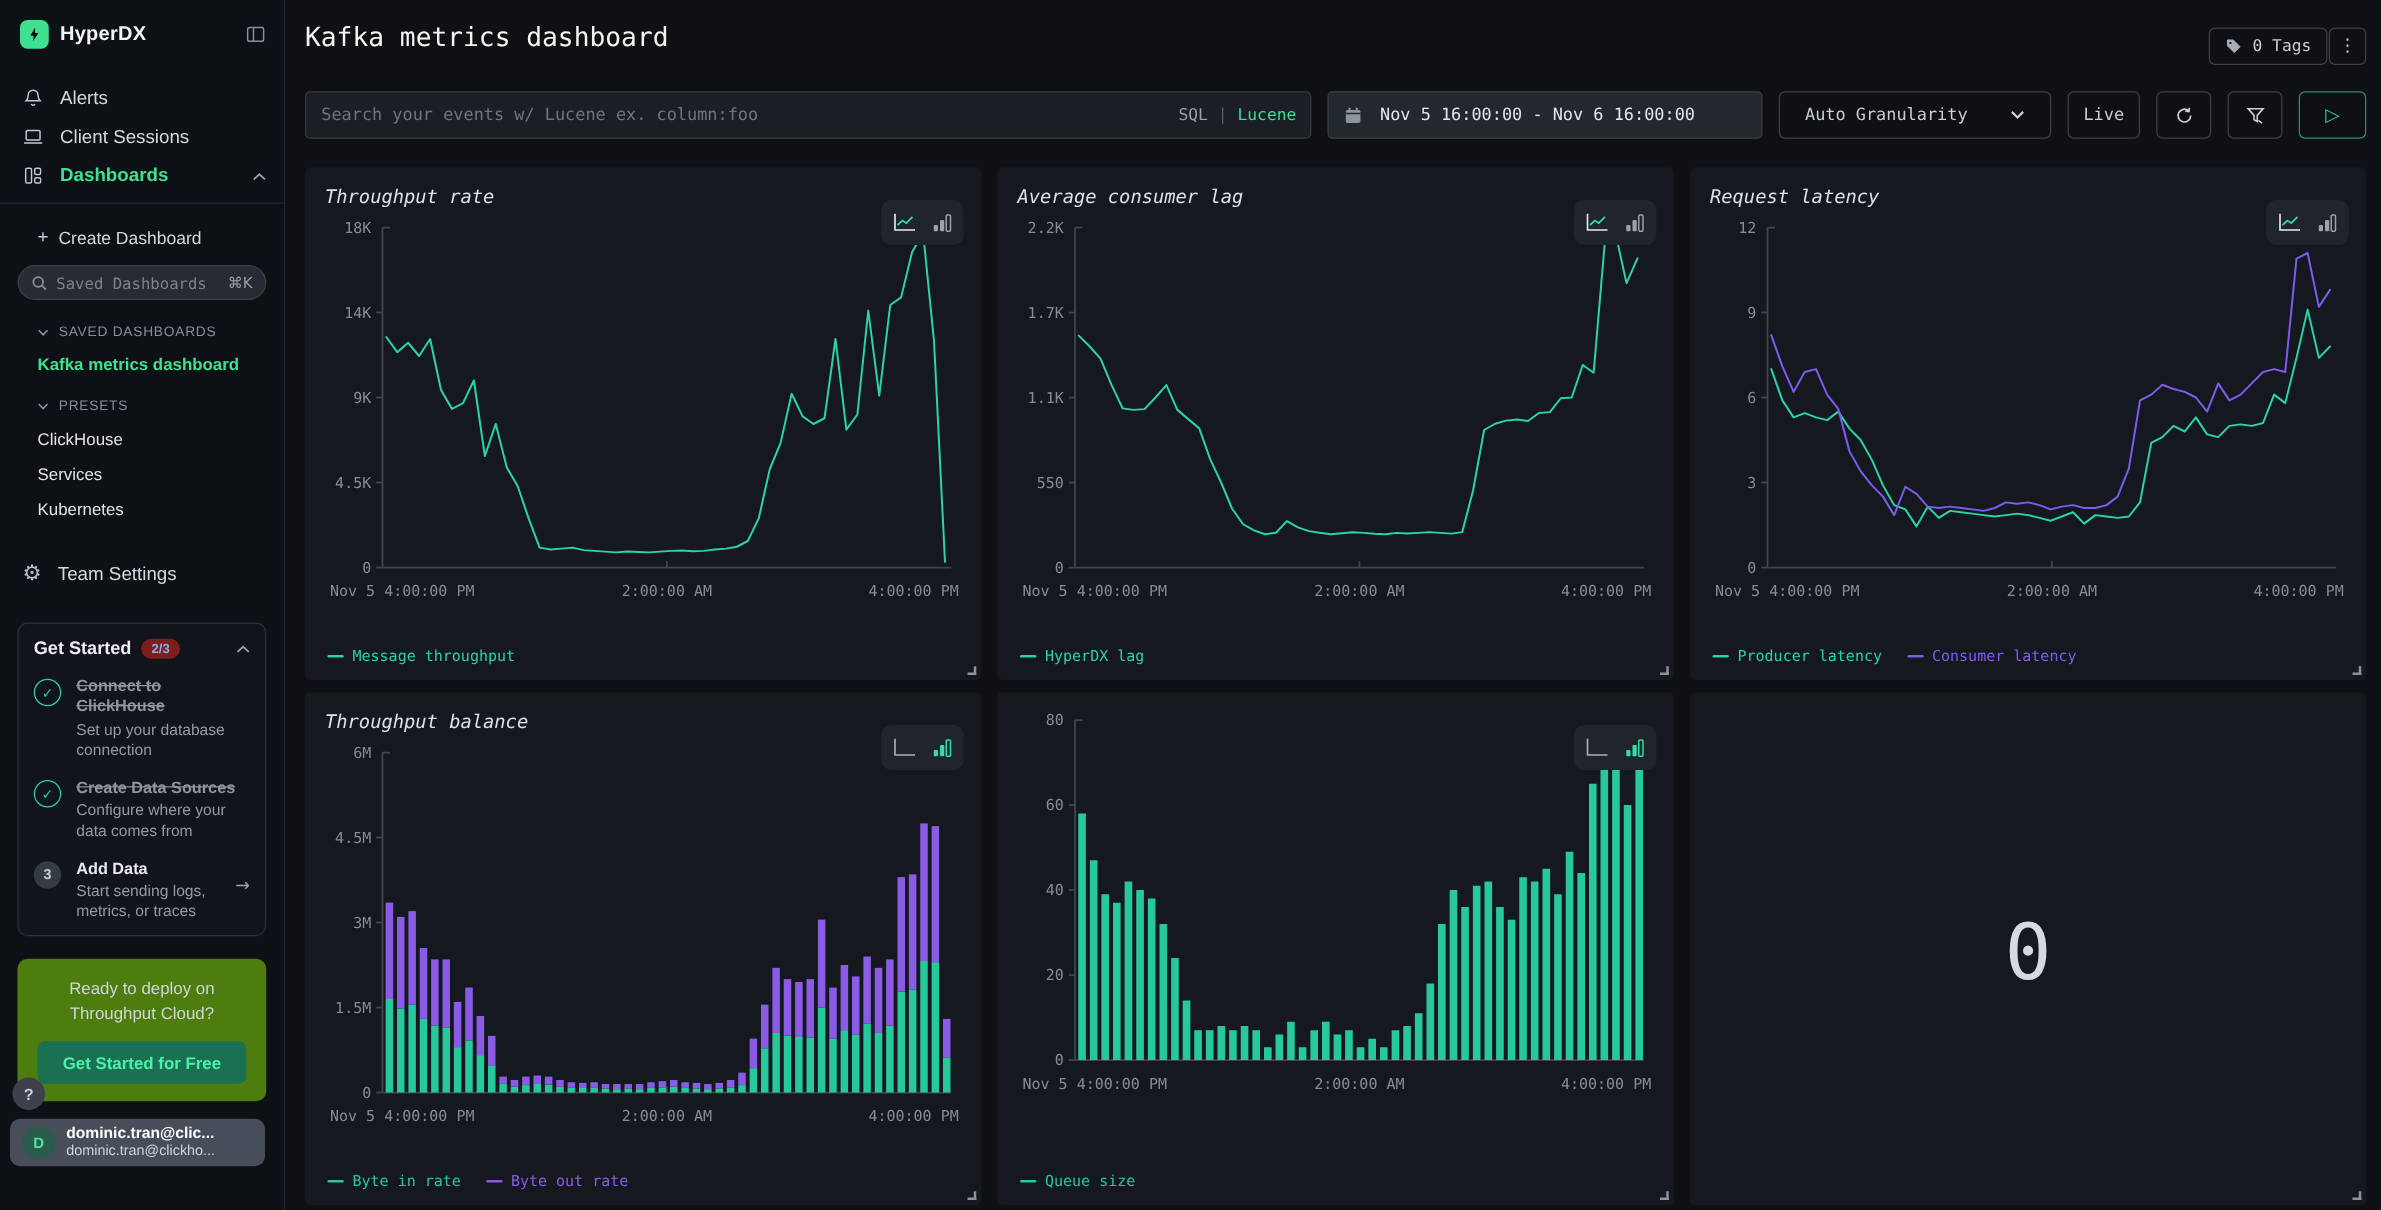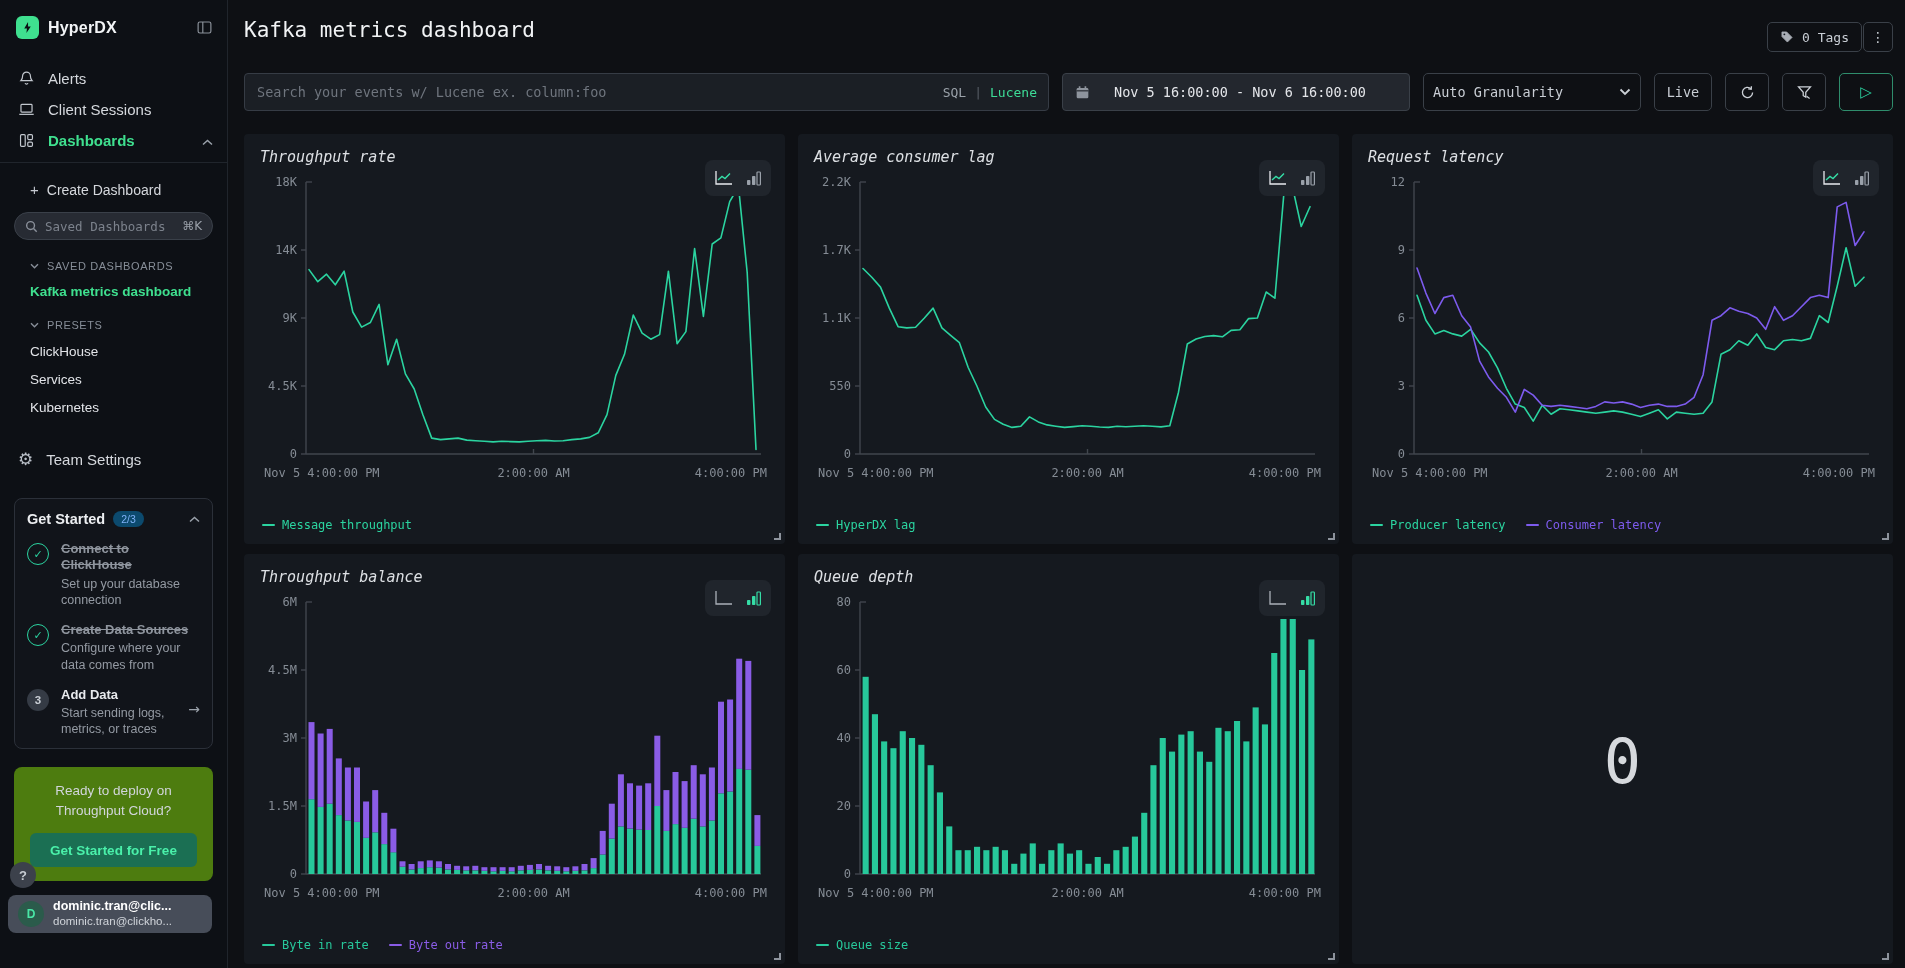--- a/index.html
+++ b/index.html
@@ -24,21 +24,21 @@
   .side-search .kbd { color:#9aa0a9; font-size:12px; }
   .section-label { display:flex; align-items:center; gap:8px; margin:20px 0 0 30px; font-size:11px; letter-spacing:.6px; color:#878e98; cursor:pointer; }
   .side-link { margin:12px 0 0 30px; font-size:13.5px; font-weight:bold; color:#3fe08f; cursor:pointer; }
   .side-item { margin:13px 0 0 30px; font-size:13.5px; color:#e2e4e8; cursor:pointer; }
   .team-row { display:flex; align-items:center; gap:13px; margin:36px 0 0 18px; font-size:15px; color:#d5d8dd; cursor:pointer; }
   .gear { font-family:"DejaVu Sans",sans-serif; color:#b9bfc7; font-size:17px; line-height:1; }
 
   .gs-card { margin:30px 14px 0 14px; border:1px solid #2b3039; border-radius:8px; padding:12px 12px 10px 12px; background:#11141a; }
   .gs-head { display:flex; align-items:center; gap:8px; }
   .gs-title { color:#eceef1; font-size:14.5px; font-weight:bold; }
-  .gs-badge { background:#0c4a6e; color:#7fb1f7; font-size:10.5px; font-weight:normal; border-radius:9px; padding:2px 8px; }
+  .gs-badge { background:#7f1d1d; color:#7fb1f7; font-size:10.5px; font-weight:bold; border-radius:9px; padding:2px 8px; }
   .gs-chev { margin-left:auto; cursor:pointer; display:flex; }
   .step { display:flex; gap:12px; margin-top:14px; }
   .step-ico { width:22px; height:22px; border-radius:50%; flex:0 0 22px; display:flex; align-items:center; justify-content:center; margin-top:2px; }
   .step-ico.done { border:1.5px solid #2bd3a0; color:#2bd3a0; font-size:11px; }
   .step-ico.num { background:#353b45; color:#c8cdd4; font-size:11.5px; font-weight:bold; }
   .step-body { flex:1; }
   .step-title { font-size:13px; color:#aeb3bb; font-weight:bold; line-height:1.25; }
   .step-title.done { text-decoration:line-through; color:#8f959e; }
   .step-title.todo { color:#e8eaed; }
   .step-desc { font-size:12.5px; color:#949aa3; line-height:1.3; margin-top:2px; }
@@ -62,22 +62,22 @@
   .kebab-btn { width:30px; height:30px; font-family:"DejaVu Sans",sans-serif; color:#c9ced5; font-size:14px; }
 
   .filter-row { position:absolute; left:15px; right:12px; top:69px; height:46px; display:flex; gap:13px;align-items:center; }
   .search-wrap { flex:1; position:relative; }
   .search-input { width:100%; height:38px; background:#1b1f25; border:1px solid #363c45; border-radius:4px; color:#dfe2e6; font-family:"DejaVu Sans Mono",monospace; font-size:13.5px; padding:0 130px 0 12px; outline:none; }
   .search-input::placeholder { color:#6f757e; }
   .lang-toggle { position:absolute; right:12px; top:0; height:38px; display:flex; align-items:center; gap:8px; font-size:13px; }
   .lang-sql { color:#9aa1a9; cursor:pointer; }
   .lang-sep { color:#565c64; }
   .lang-lucene { color:#3ddc97; cursor:pointer; }
-  .date-box { width:348px; height:38px; background:#23272e; border:1px solid #3a4048; border-radius:4px; display:flex; align-items:center; gap:24px; padding:0 12px; color:#e4e6ea; font-size:13.5px; cursor:pointer; }
-  .gran-box { width:218px; height:38px; padding:0 9px; justify-content:space-between; font-size:13.5px; }
+  .date-box { width:348px; height:38px; background:#23272e; border:1px solid #3a4048; border-radius:4px; display:flex; align-items:center; gap:14px; padding:0 12px; color:#e4e6ea; font-size:13.5px; cursor:pointer; }
+  .gran-box { width:218px; height:38px; padding:0 20px; justify-content:space-between; font-size:13.5px; }
   .live-btn { width:58px; height:38px; font-size:13.5px; }
   .icon-btn { width:44px; height:38px; }
   .play-btn { width:54px; height:38px; border-color:#2f8d6c; color:#2bd3a0; font-family:"DejaVu Sans",sans-serif; font-size:15px; }
 
   
   .dashboard-grid { position:absolute; left:15px; top:134px; display:grid; grid-template-columns:541px 541px 541px; grid-auto-rows:410px; gap:10px 13px; }
   .panel { position:relative; background:#15191f; border-radius:4px; padding:12px 16px 8px 16px; display:flex; flex-direction:column; }
   .panel-title { font-size:15px; color:#dde0e4; margin:2px 0 6px 0;font-style:italic; }
   .chart-body { flex:1; position:relative; }
   .toggle-box { position:absolute; top:26px; right:14px; background:#20252c; border-radius:8px; height:36px; width:66px; display:flex; align-items:center; justify-content:center; gap:12px; z-index:2; }
@@ -586,21 +586,20 @@
             <span style="color:#27c89b">Byte in rate</span>
           </span>
           <span class="legend-item">
             <span class="legend-dash" style="background:#8a5ce6"></span>
             <span style="color:#8a5ce6">Byte out rate</span>
           </span>
         </div>
         <div class="resize-handle"></div>
       </div>
       <div class="panel">
-        <div class="panel-title mono">Queue depth</div>
         <div class="toggle-box">
           <span>
             <svg width="20" height="16" viewBox="0 0 20 16">
               <path d="M2 1v13h16" fill="none" stroke="#aab0b8" stroke-width="1.3"></path>
               <polyline points="4,10 8,6.5 11,8.5 16,3.5" fill="none" stroke="#8d9mem" stroke-width="1.4"></polyline>
             </svg>
           </span>
           <span>
             <svg width="16" height="15" viewBox="0 0 16 15">
               <rect x="1" y="9" width="3.4" height="5" rx="0.8" fill="#35dda6"></rect>

